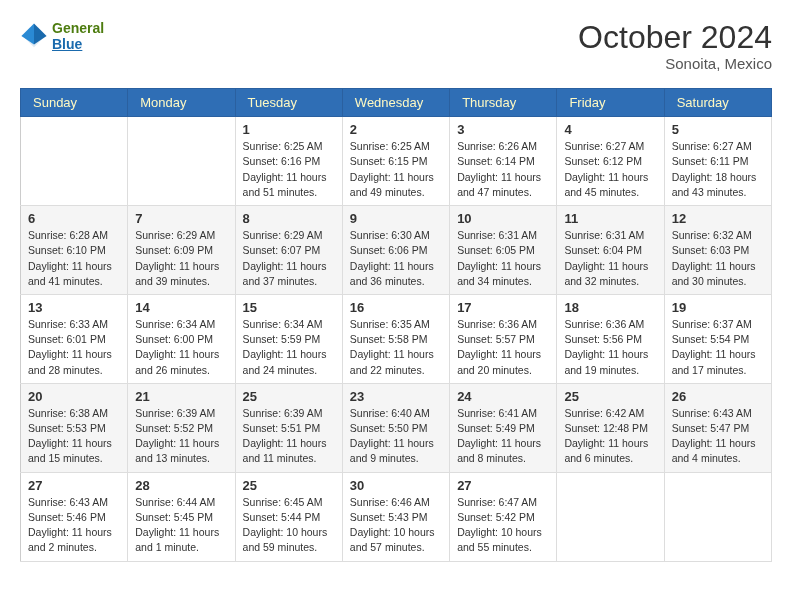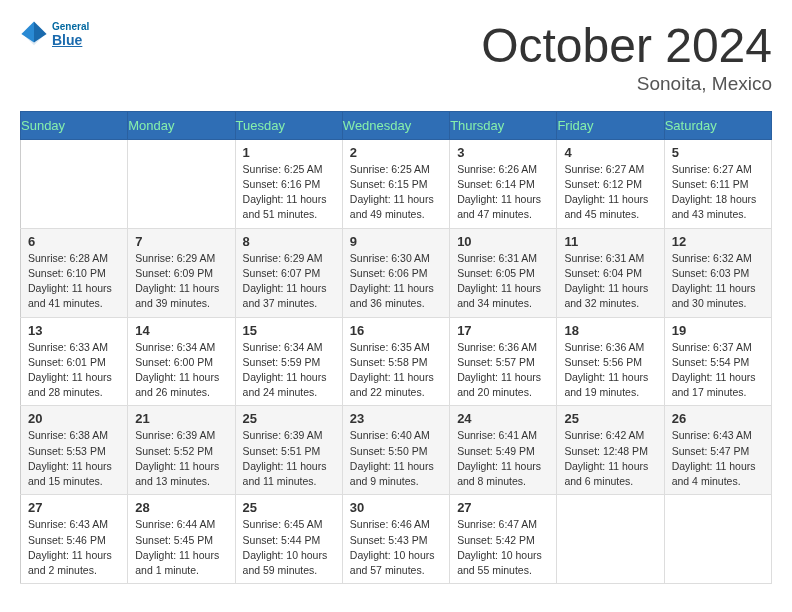--- a/index.html
+++ b/index.html
@@ -22,39 +22,39 @@
       gap: 4px;
     }
     .logo-icon {
       width: 28px;
       height: 28px;
     }
     .title-block {
       text-align: right;
     }
     .month-year {
-      font-size: 48px;
+      font-size: 32px;
       font-weight: 300;
       color: #333;
       line-height: 1.1;
     }
     .location {
-      font-size: 19px;
+      font-size: 15px;
       color: #555;
     }
     .calendar {
       width: 100%;
       border-collapse: collapse;
       border: 1px solid #ccc;
     }
     .calendar th {
       background-color: #2f6eb5;
-      color: #86efac;
+      color: #fef9c3;
       text-align: left;
-      padding: 6px 0;
+      padding: 6px 12px;
       font-size: 13px;
       font-weight: normal;
       border: 1px solid #2a60a0;
     }
     .calendar td {
       vertical-align: top;
       padding: 5px 7px;
       border: 1px solid #ddd;
       width: 107px;
       min-height: 80px;
@@ -87,21 +87,21 @@
 <body>
 
 <div class="header">
   <div class="logo">
     <svg class="logo-icon" viewBox="0 0 40 40" xmlns="http://www.w3.org/2000/svg">
       <polygon points="20,4 36,20 20,36 4,20" fill="#1a6aad" opacity="0.15"></polygon>
       <polygon points="20,2 38,20 20,32" fill="#1a6aad"></polygon>
       <polygon points="20,2 2,20 20,32" fill="#2a8ad4"></polygon>
     </svg>
     <div>
-      <div style="font-size:10px; font-weight:bold; color:#0369a1;">General</div>
+      <div style="font-size:14px; font-weight:bold; color:#4d7c0f;">General</div>
       <div style="font-size:14px; font-weight:bold; color:#1a6aad;text-decoration:underline;">Blue</div>
     </div>
   </div>
   <div class="title-block">
     <div class="month-year">October 2024</div>
     <div class="location">Sonoita, Mexico</div>
   </div>
 </div>
 
 <table class="calendar">

